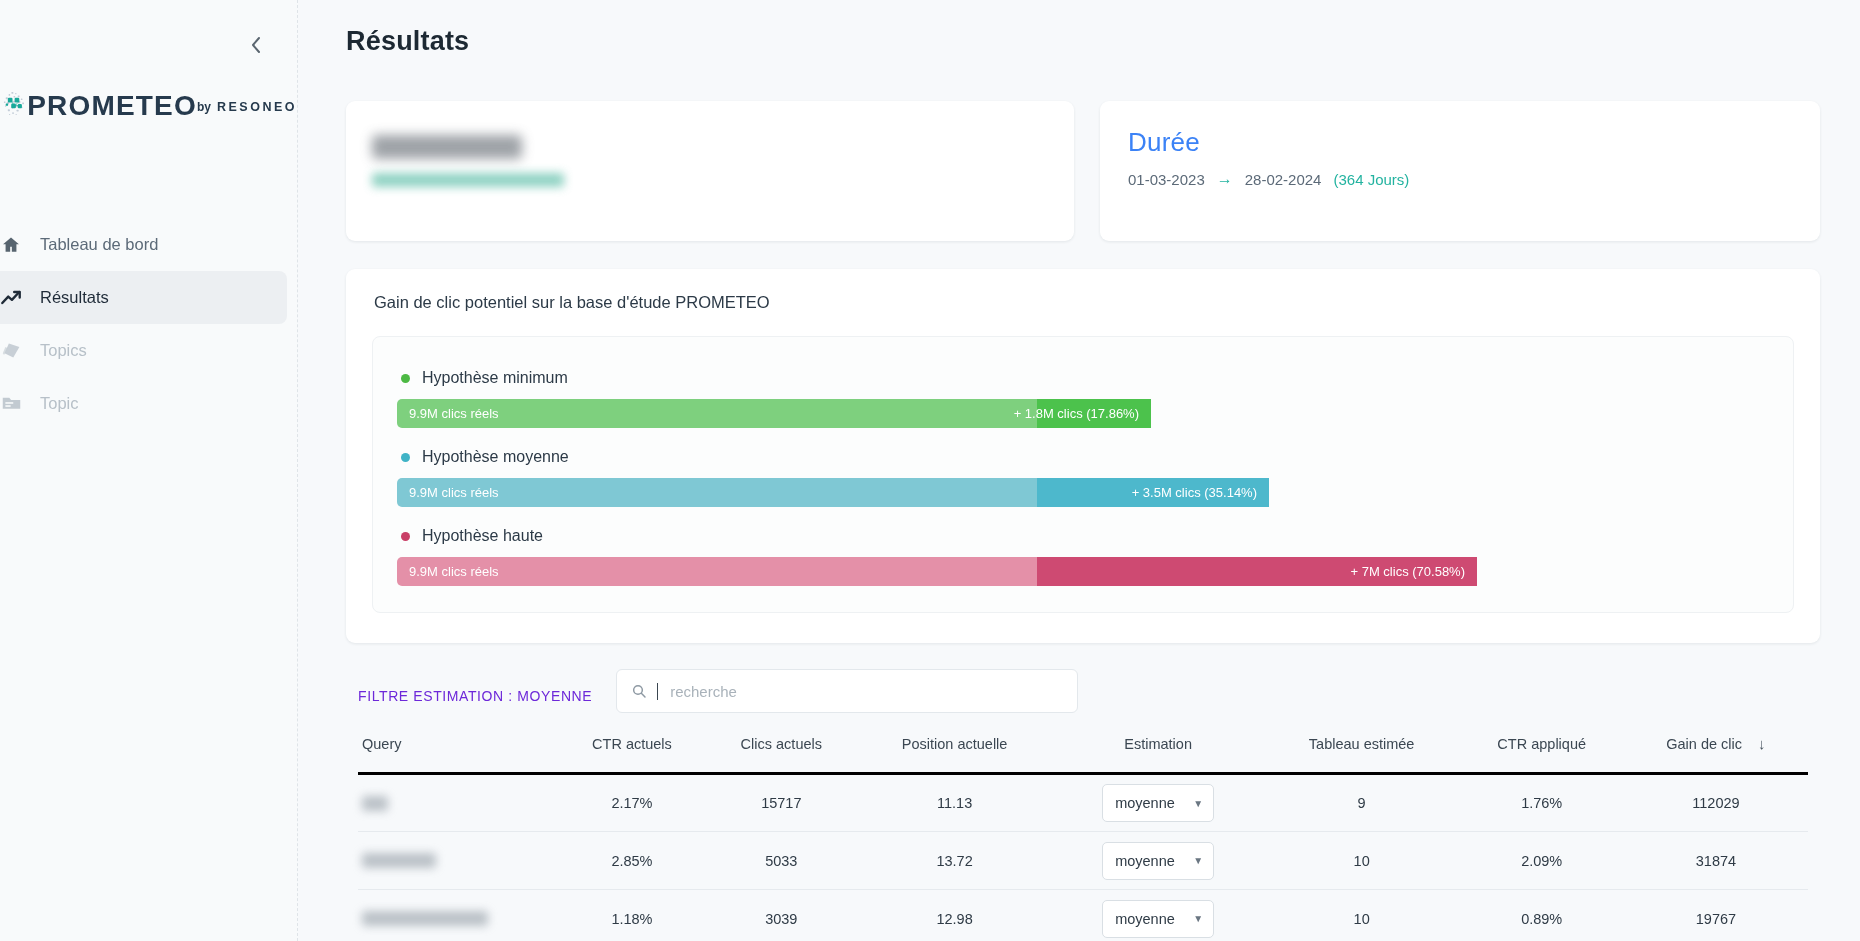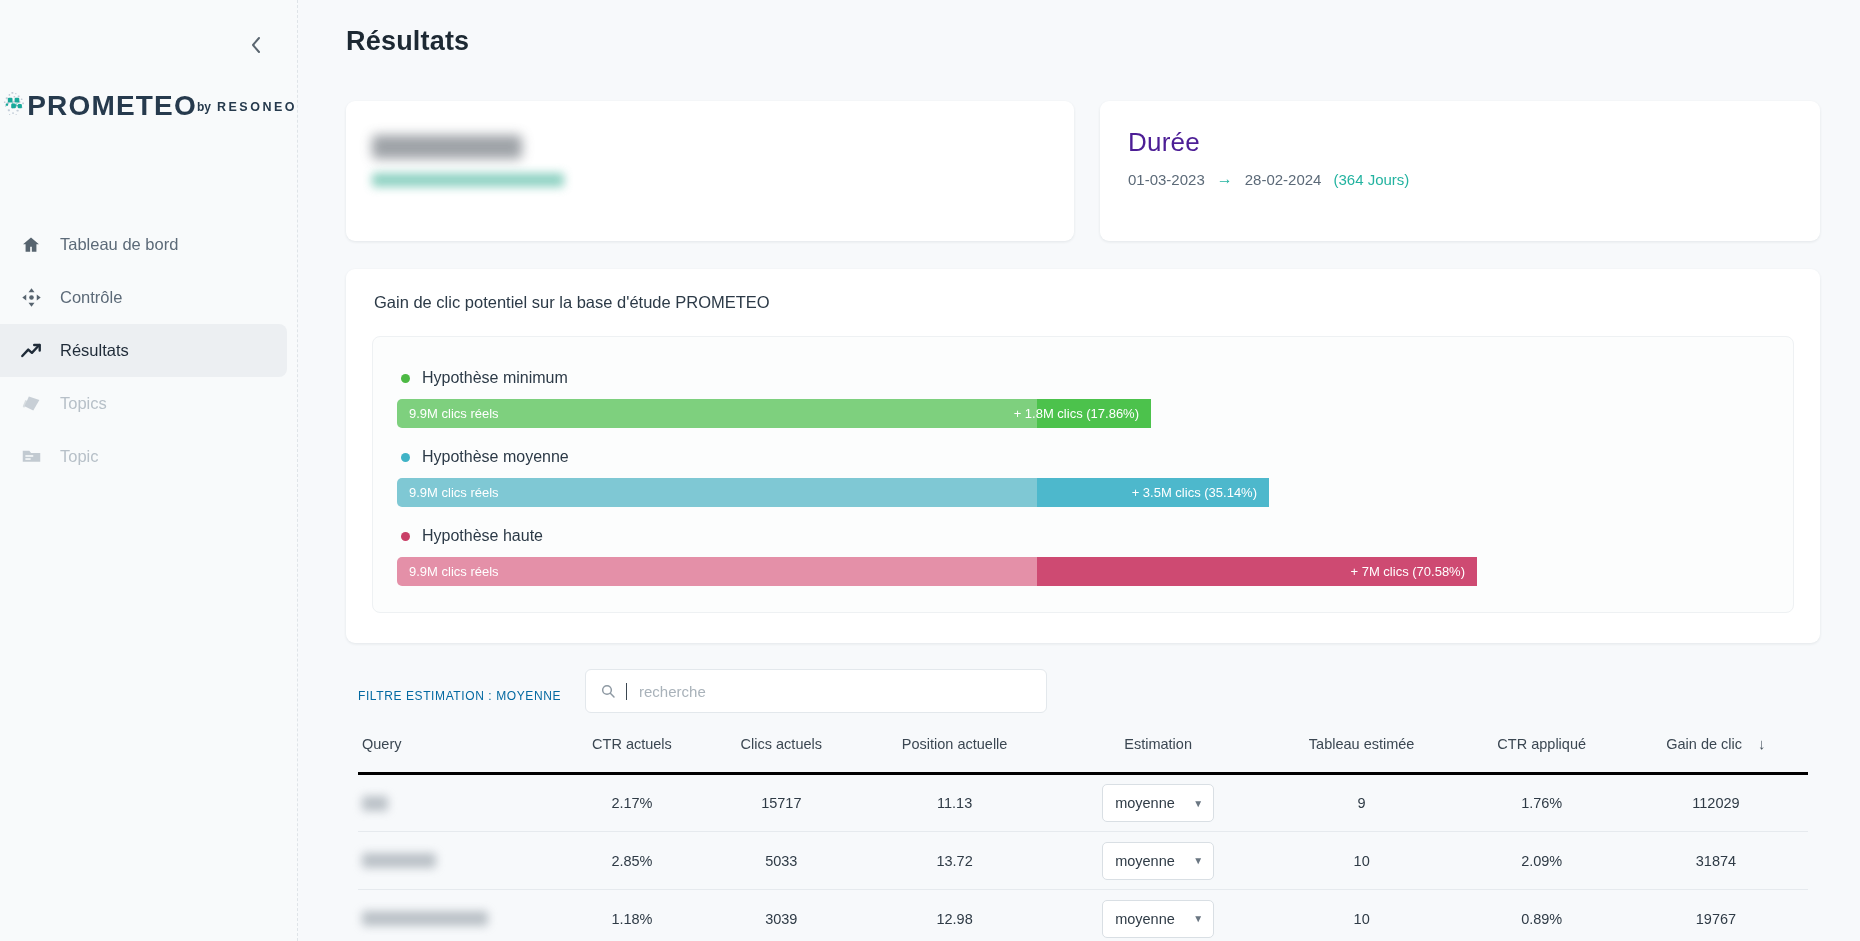--- a/index.html
+++ b/index.html
@@ -43,21 +43,20 @@
     font-size: 12px; font-weight: 700; color: #263a4d;
   }
   .logo-sub .resoneo {
     letter-spacing: 2.5px; font-size: 12.5px; font-weight: 700;
   }
 
   .nav { margin-top: 62px; }
   .nav-item {
     display: flex; align-items: center; gap: 18px;
     height: 53px;
-    padding-left: 20px;
     margin: 0 10px 0 0;
     border-radius: 0 8px 8px 0;
     color: #5c6a78;
     font-size: 16.5px;
     cursor: pointer;
   }
   .nav-item .nav-icon {
     width: 22px; height: 22px;
     display: flex; align-items: center; justify-content: center;
     color: #57646f;
@@ -105,21 +104,21 @@
     background: #74c7b4;
     border-radius: 3px;
     filter: blur(5px);
     opacity: .8;
   }
   .card-duree {
     flex: 1; height: 140px;
     padding: 26px 0 0 28px;
   }
   .duree-title {
-    font-size: 26px; color: #4c1d95; font-weight: 400;
+    font-size: 26px; color: #3b82f6; font-weight: 400;
     letter-spacing: .2px;
   }
   .duree-row {
     margin-top: 12px;
     display: flex; align-items: center; gap: 12px;
     font-size: 15px; color: #5c6a78;
   }
   .duree-arrow { color: #23b3a0; font-size: 16px; }
   .duree-days { color: #23b3a0; }
 
@@ -166,22 +165,22 @@
     white-space: nowrap;
   }
 
   
   .filter-row {
     display: flex; align-items: center; gap: 24px;
     margin: 26px 40px 0 48px;
     padding-left: 12px;
   }
   .filter-label {
-    font-size: 12px; letter-spacing: .6px;
-    color: #0369a1; text-transform: uppercase;
+    font-size: 14px; letter-spacing: .6px;
+    color: #6d28d9; text-transform: uppercase;
     cursor: pointer;
     margin-top: 10px;
   }
   .search-box {
     width: 462px; height: 44px;
     background: #fff;
     border: 1px solid #e3e8ec;
     border-radius: 6px;
     display: flex; align-items: center;
     padding: 0 14px;
@@ -300,32 +299,20 @@
 
       <div class="nav-item">
         <span class="nav-icon">
           <svg width="20" height="20" viewBox="0 0 24 24" fill="currentColor">
               <path d="M12 3 L2.5 11 h3 v9 h5.5 v-6 h2 v6 H18.5 v-9 h3 Z"></path>
             </svg>
         </span>
         <span>Tableau de bord</span>
       </div>
 
-      <div class="nav-item">
-        <span class="nav-icon">
-          <svg width="21" height="21" viewBox="0 0 24 24" fill="currentColor">
-            <path d="M12 1.5 L15.4 6 H8.6 Z"></path>
-              <path d="M12 22.5 L8.6 18 h6.8 Z"></path>
-            <path d="M1.5 12 L6 8.6 v6.8 Z"></path>
-              <path d="M22.5 12 L18 15.4 V8.6 Z"></path>
-            <circle cx="12" cy="12" r="2.6"></circle>
-          </svg>
-        </span>
-        <span>Contrôle</span>
-      </div>
 
       <div class="nav-item active">
         <span class="nav-icon">
           <svg width="22" height="22" viewBox="0 0 24 24" fill="none" stroke="currentColor" stroke-width="2.6" stroke-linecap="round" stroke-linejoin="round">
             <path d="M2.5 17.5 L9 10.5 L13 14 L21 5.5"></path>
             <path d="M15.5 5.5 H21.5 V11.5"></path>
           </svg>
         </span>
         <span>Résultats</span>
       </div>

